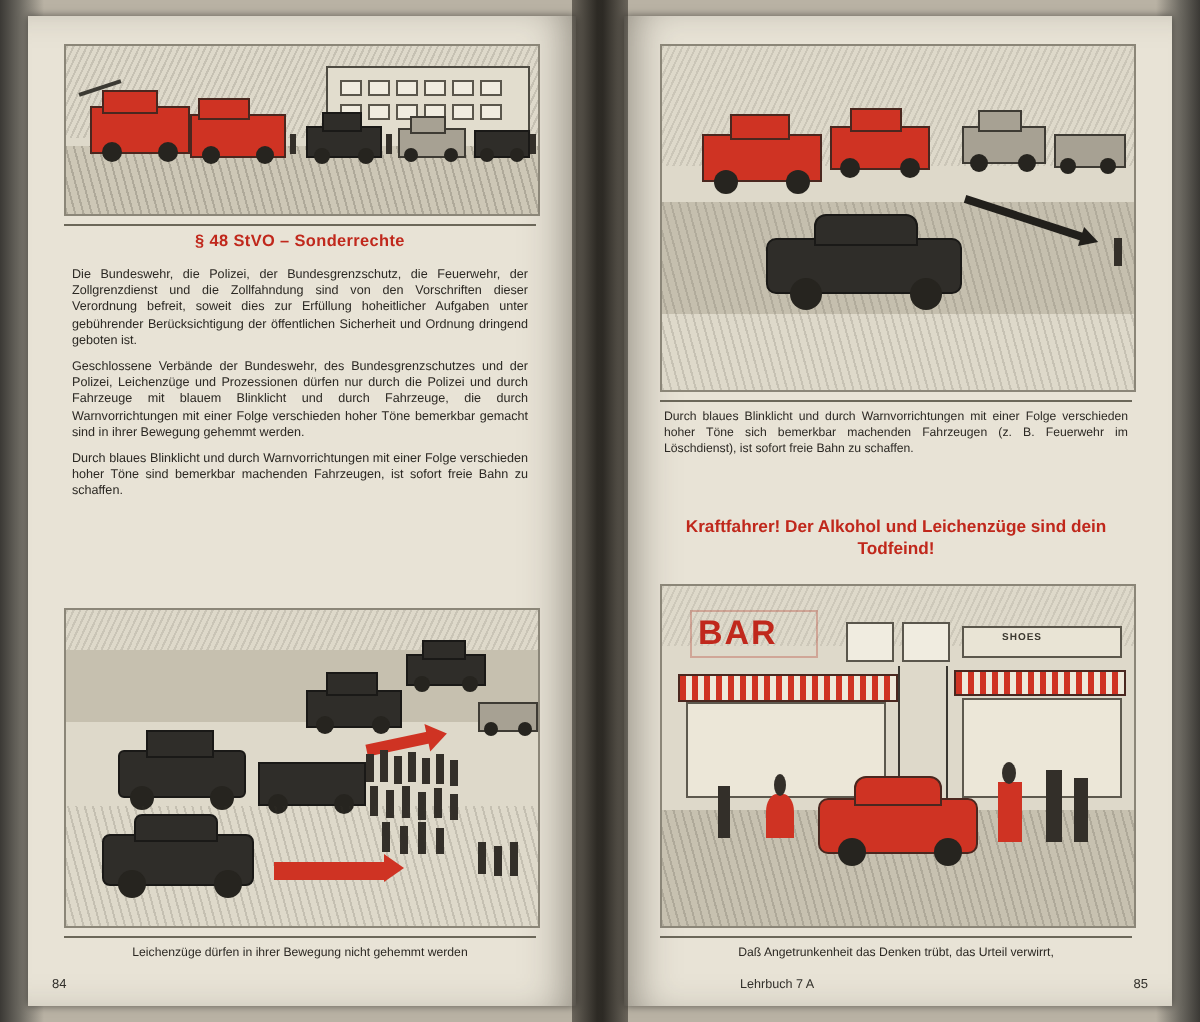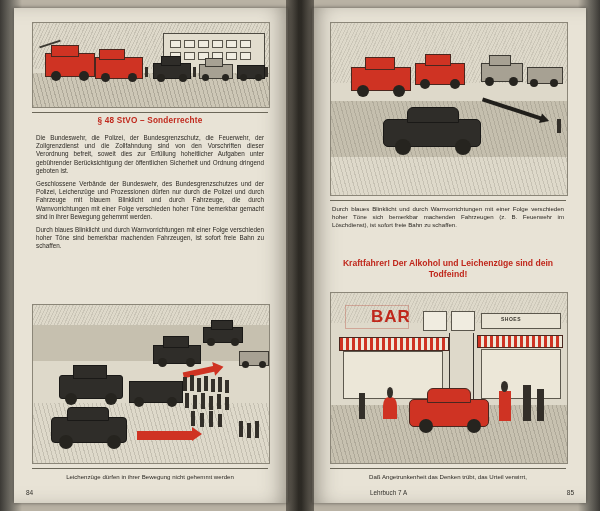--- a/index.html
+++ b/index.html
@@ -409,21 +409,21 @@
       <div class="col redhead2" style="left:20px; top:250px; width:232px;">
         <span>Kraftfahrer! Der Alkohol und Leichenzüge sind dein Todfeind!</span>
       </div>
 
       <div class="illus" style="left:18px; top:284px; width:236px; height:170px;">
         <div class="sky" style="background:#e1dccd;"></div>
 
         <div style="position:absolute; left:0; top:0; width:100%; height:112px; background:#ded9ca; border-bottom:1px solid #6a665a;"></div>
         <div class="hatch" style="left:0; top:0; width:100%; height:30px; opacity:.25;"></div>
 
-        <div class="bartext" style="left:18px; top:14px; font-size:17px;margin-left:22px;">BAR</div>
+        <div class="bartext" style="left:18px; top:14px; font-size:17px;">BAR</div>
         <div style="position:absolute; left:14px; top:12px; width:62px; height:22px; border:1px solid #b8483a; opacity:.35;"></div>
 
         <div style="position:absolute; left:150px; top:20px; width:78px; height:14px; background:#e9e4d5; border:1px solid #5b574c;"></div>
         <div class="shoptext" style="left:170px; top:23px;">SHOES</div>
 
         <div class="win" style="left:92px; top:18px; width:22px; height:18px;"></div>
         <div class="win" style="left:120px; top:18px; width:22px; height:18px;"></div>
 
         <div class="awning" style="left:8px; top:44px; width:108px; height:12px;"></div>
         <div class="awning" style="left:146px; top:42px; width:84px; height:11px;"></div>

